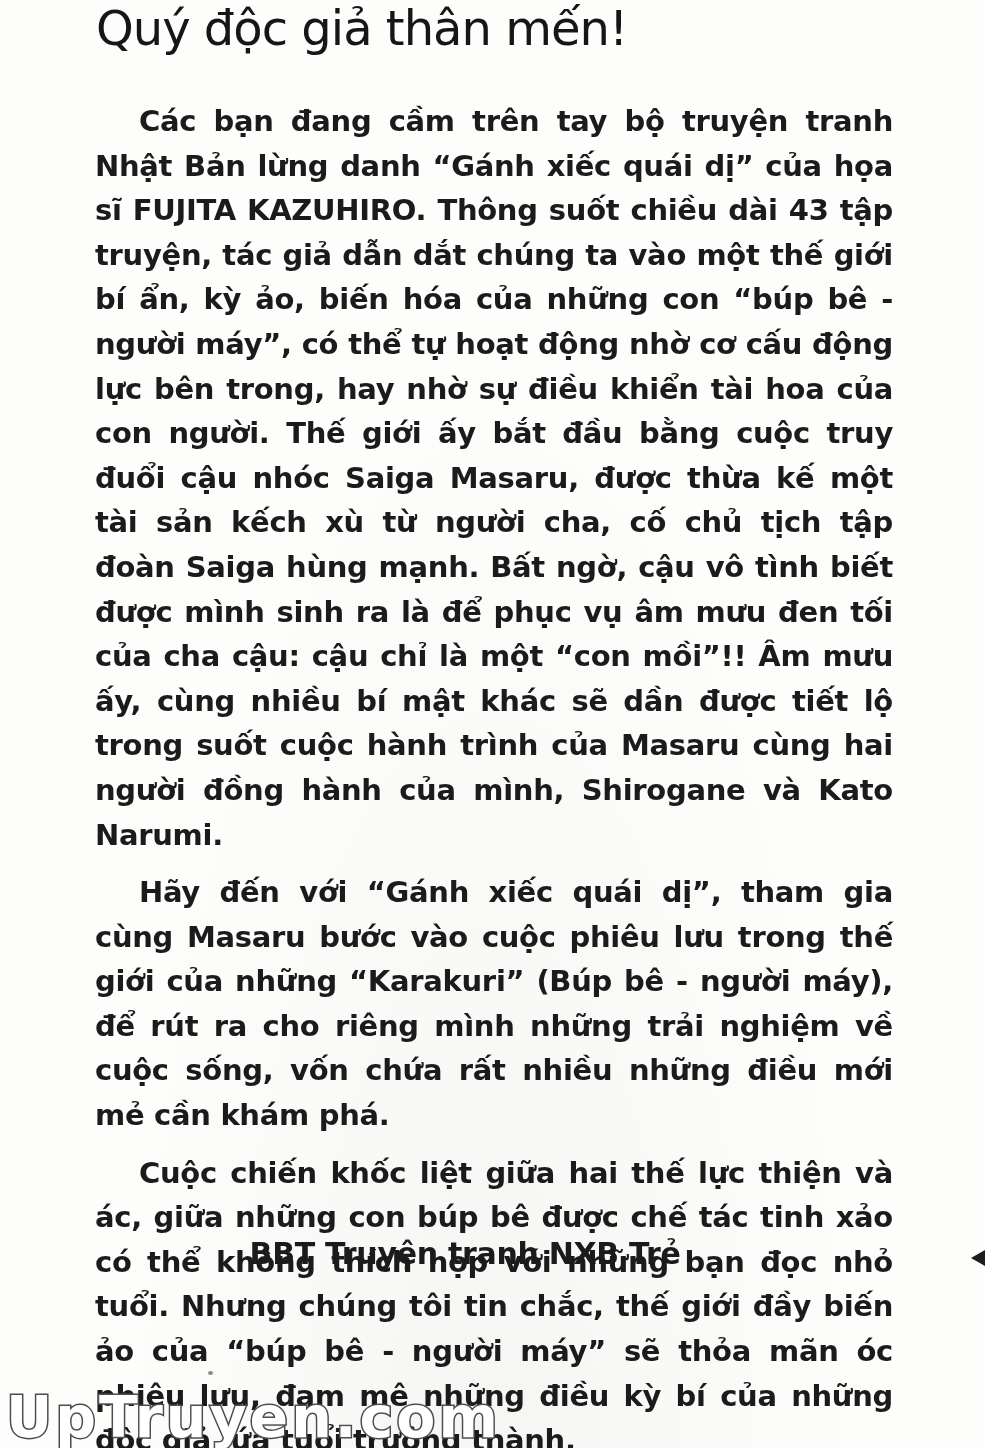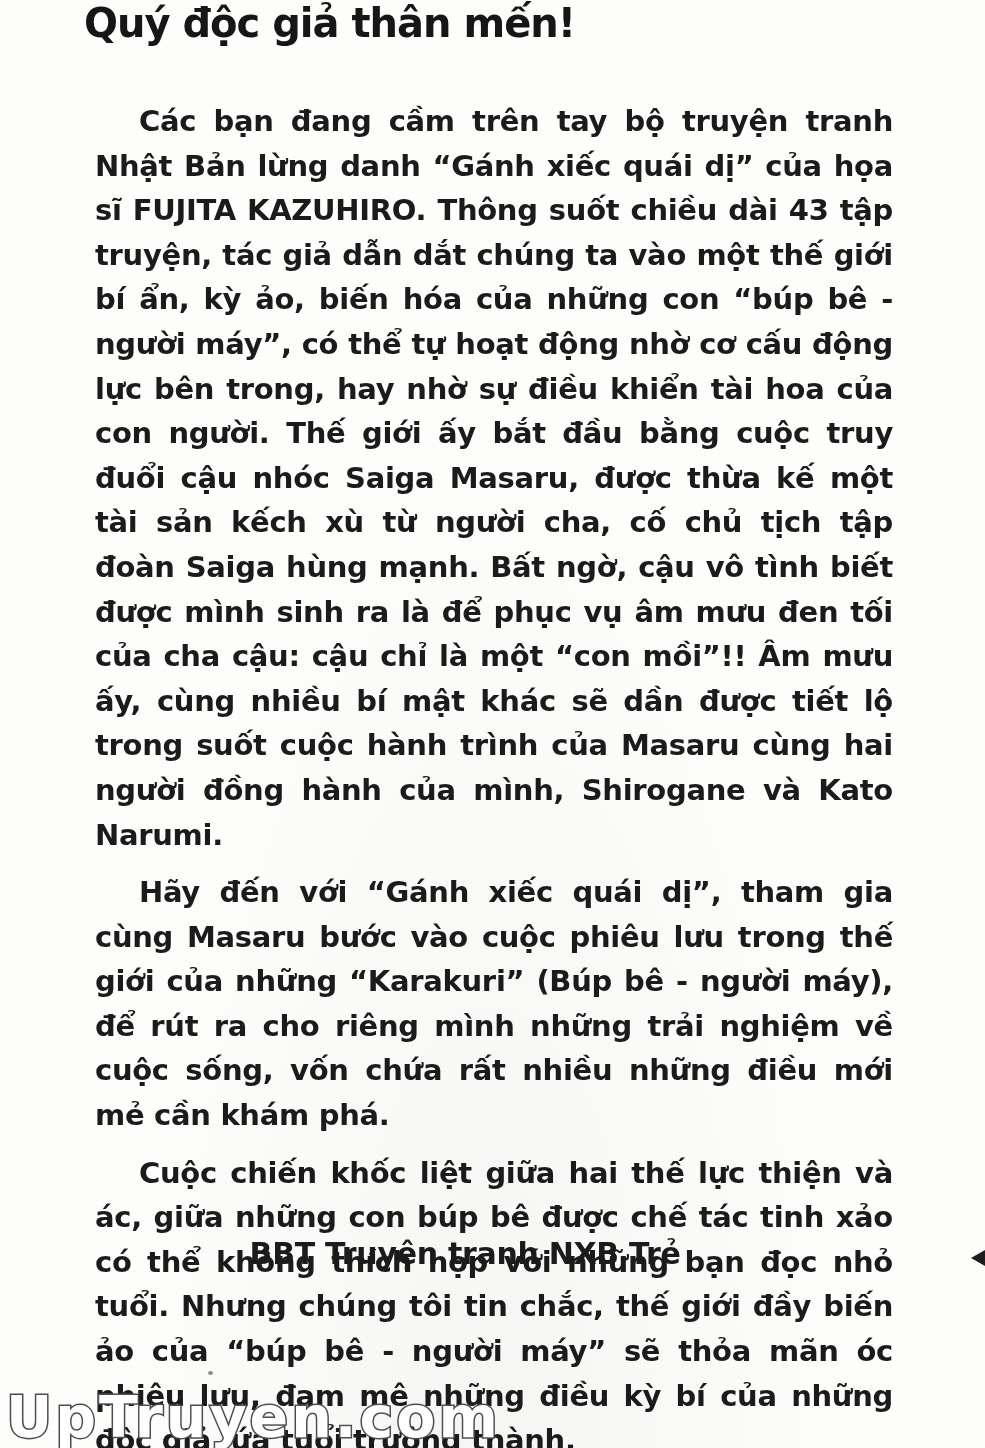--- a/index.html
+++ b/index.html
@@ -16,24 +16,24 @@
   }
   .page {
     position: absolute;
     inset: 0;
     background:
       radial-gradient(ellipse at 50% 105%, rgba(0,0,0,0.03), rgba(0,0,0,0) 55%),
       #fdfdfc;
   }
   .page-title {
     position: absolute;
-    left: 84px;
+    left: 96px;
     top: 0px;
-    font-size: 40px;
-    font-weight: bold;
+    font-size: 48px;
+    font-weight: normal;
     letter-spacing: -1px;
     color: #161616;
     white-space: nowrap;
   }
   .body-text {
     position: absolute;
     left: 82px;
     top: 86px;
     width: 824px;
     font-size: 29px;

